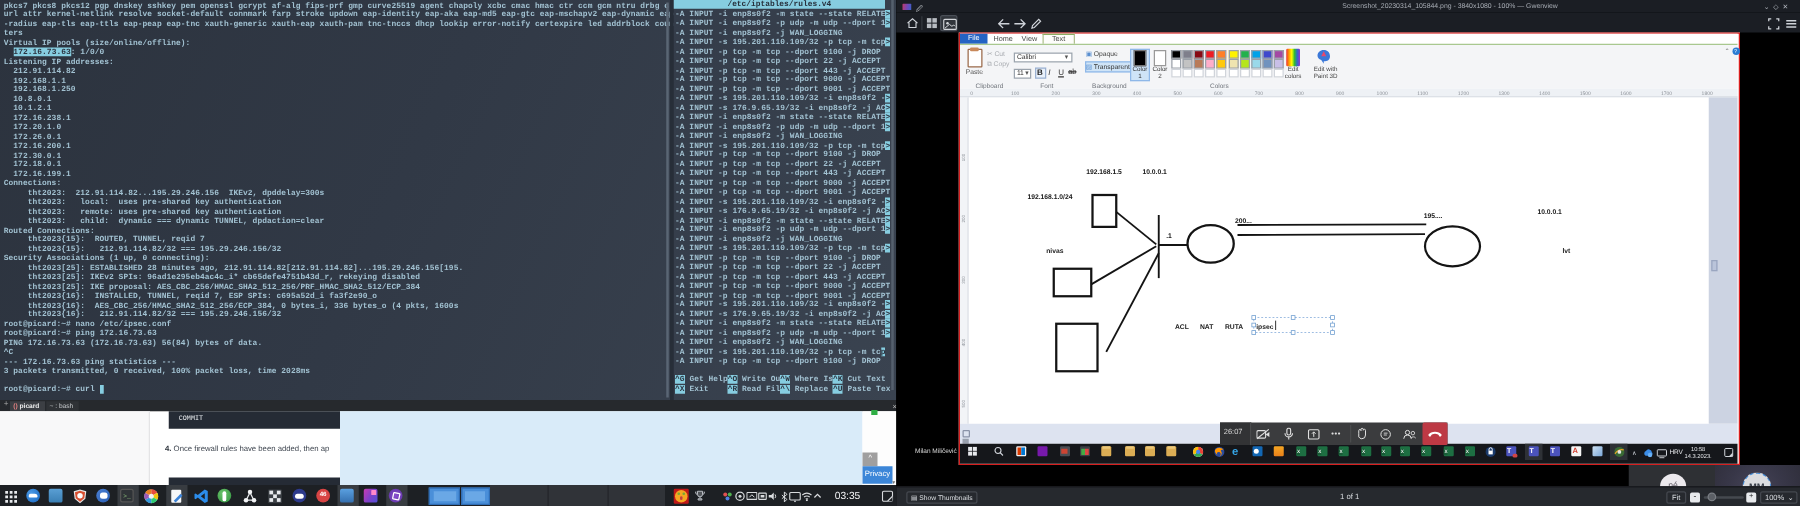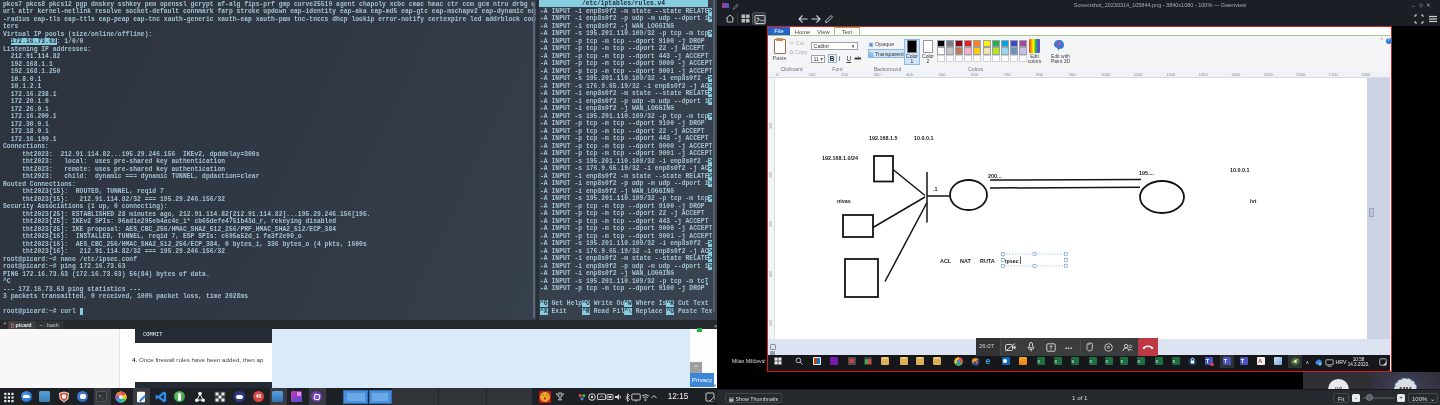--- a/index.html
+++ b/index.html
@@ -377,21 +377,21 @@
         <svg width="9" height="8">
           <path d="M0.8 3 A6 6 0 0 1 8.2 3 M2.2 4.6 A4 4 0 0 1 6.8 4.6 M3.6 6.2 A2 2 0 0 1 5.4 6.2" stroke="#d8dadd" stroke-width="0.9" fill="none"></path>
           <circle cx="4.5" cy="7.2" r="0.8" fill="#d8dadd"></circle>
         </svg>
       </div>
       <div style="position: absolute; left: 650px; top: 4.2px;">
         <svg width="8" height="8">
           <path d="M1.5 5 L4 2.5 L6.5 5" stroke="#d8dadd" stroke-width="1" fill="none"></path>
         </svg>
       </div>
-      <div style="position: absolute; left: 656px; top: 3.8px; width: 44px; text-align: center; font-size: 8.2px; color: rgb(242, 243, 245);">12:15</div>
+      <div style="position: absolute; left: 656px; top: 3.8px; width: 44px; text-align: center; font-size: 8.2px; color: rgb(242, 243, 245);">03:35</div>
       <div style="position: absolute; left: 705px; top: 3.5px;">
         <svg width="10" height="10">
           <rect x="1" y="1" width="8" height="8" rx="1" fill="none" stroke="#d8dadd" stroke-width="0.9"></rect>
           <rect x="5" y="5" width="4" height="4" fill="#1d2024"></rect>
           <path d="M5 9 L9 5" stroke="#d8dadd" stroke-width="0.9"></path>
         </svg>
       </div>
     </div>
 
   <div class="abs" id="gwin"></div>

